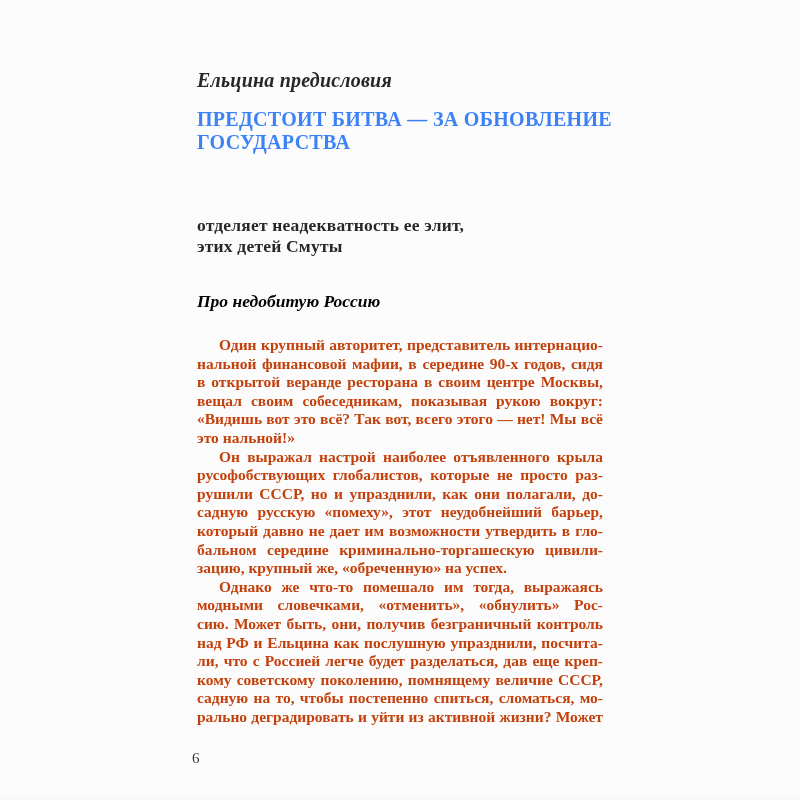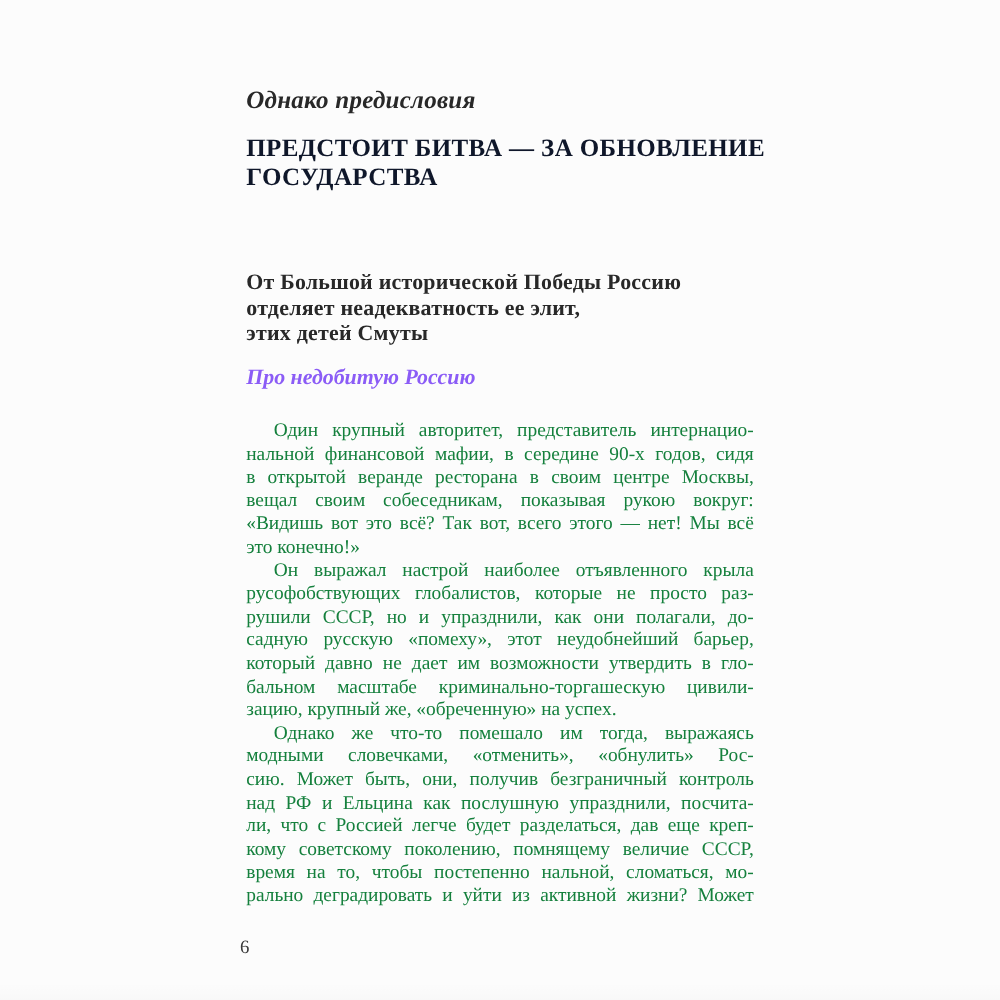--- a/index.html
+++ b/index.html
@@ -35,50 +35,51 @@
     color: #282828;
     letter-spacing: 0.2px;
   }
   .title {
     position: absolute;
     left: 197px;
     top: 108px;
     font-size: 20px;
     font-weight: bold;
     line-height: 23px;
-    color: #0f172a;
+    color: #3b82f6;
     letter-spacing: 0.3px;
   }
   .subtitle {
     position: absolute;
     left: 197px;
     top: 215px;
     font-size: 17.5px;
     font-weight: bold;
     line-height: 20.5px;
     color: #282828;
     letter-spacing: 0.2px;
   }
   .section-heading {
     position: absolute;
     left: 197px;
     top: 291px;
     font-size: 17.5px;
     font-weight: bold;
     font-style: italic;
-    color: #8b5cf6;
+    color: #000000;
   }
   .body-text {
     position: absolute;
     left: 197px;
     top: 336px;
     width: 406px;
     font-size: 15.5px;
     line-height: 18.6px;
-    color: #15803d;
+    color: #c2410c;
+    font-weight: bold;
   }
   .paragraph { margin: 0; }
   .line {
     text-align: justify;
     text-align-last: justify;
     white-space: normal;
   }
   .line.first { text-indent: 22px; }
   .line.last  { text-align-last: left; }
   .page-number {
@@ -87,60 +88,59 @@
     top: 750px;
     font-size: 15px;
     color: #3a3a3a;
   }
 </style>
 </head>
 <body>
 
 <div class="page">
 
-  <div class="preface">Однако предисловия</div>
+  <div class="preface">Ельцина предисловия</div>
 
   <div class="title">
     <div>ПРЕДСТОИТ БИТВА — ЗА ОБНОВЛЕНИЕ</div>
     <div>ГОСУДАРСТВА</div>
   </div>
 
   <div class="subtitle">
-    <div>От Большой исторической Победы Россию</div>
     <div>отделяет неадекватность ее элит,</div>
     <div>этих детей Смуты</div>
   </div>
 
   <div class="section-heading">Про недобитую Россию</div>
 
   <div class="body-text">
       <div class="paragraph">
         <div class="line first">Один крупный авторитет, представитель интернацио-</div>
         <div class="line">нальной финансовой мафии, в середине 90-х годов, сидя</div>
         <div class="line">в открытой веранде ресторана в своим центре Москвы,</div>
         <div class="line">вещал своим собеседникам, показывая рукою вокруг:</div>
         <div class="line">«Видишь вот это всё? Так вот, всего этого — нет! Мы всё</div>
-        <div class="line last">это конечно!»</div>
+        <div class="line last">это нальной!»</div>
       </div>
       <div class="paragraph">
         <div class="line first">Он выражал настрой наиболее отъявленного крыла</div>
         <div class="line">русофобствующих глобалистов, которые не просто раз-</div>
         <div class="line">рушили СССР, но и упразднили, как они полагали, до-</div>
         <div class="line">садную русскую «помеху», этот неудобнейший барьер,</div>
         <div class="line">который давно не дает им возможности утвердить в гло-</div>
-        <div class="line">бальном масштабе криминально-торгашескую цивили-</div>
+        <div class="line">бальном середине криминально-торгашескую цивили-</div>
         <div class="line last">зацию, крупный же, «обреченную» на успех.</div>
       </div>
       <div class="paragraph">
         <div class="line first">Однако же что-то помешало им тогда, выражаясь</div>
         <div class="line">модными словечками, «отменить», «обнулить» Рос-</div>
         <div class="line">сию. Может быть, они, получив безграничный контроль</div>
         <div class="line">над РФ и Ельцина как послушную упразднили, посчита-</div>
         <div class="line">ли, что с Россией легче будет разделаться, дав еще креп-</div>
         <div class="line">кому советскому поколению, помнящему величие СССР,</div>
-        <div class="line">время на то, чтобы постепенно нальной, сломаться, мо-</div>
+        <div class="line">садную на то, чтобы постепенно спиться, сломаться, мо-</div>
         <div class="line">рально деградировать и уйти из активной жизни? Может</div>
       </div>
     </div>
 
   <div class="page-number">6</div>
 
 </div>
 
 </body></html>

